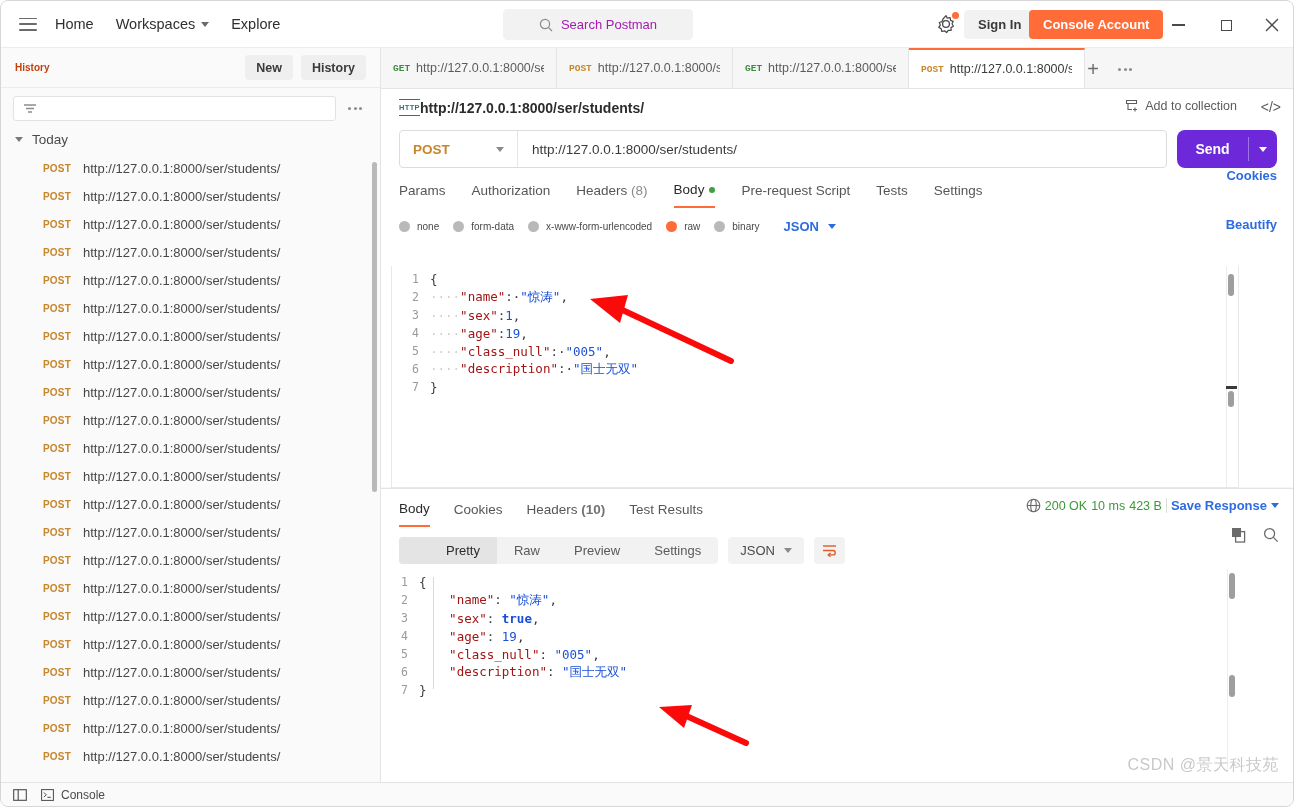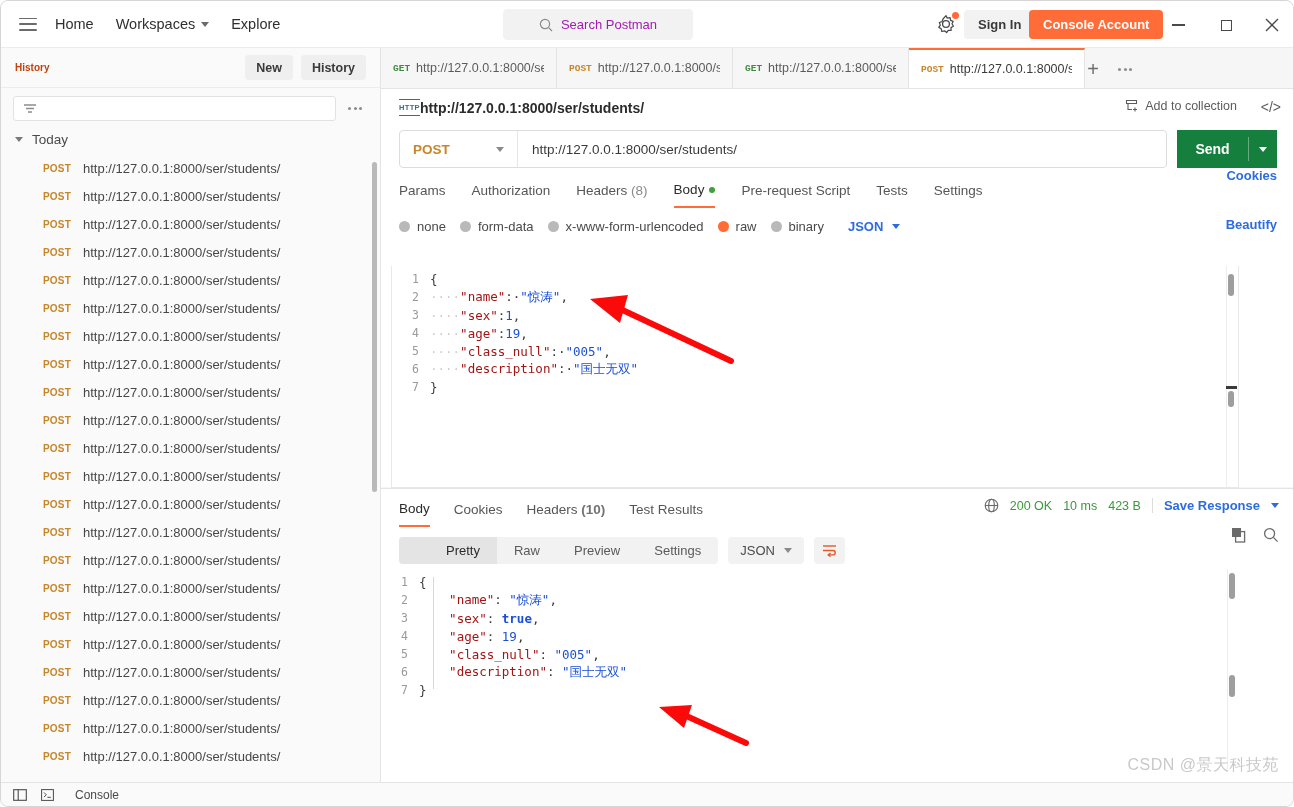--- a/index.html
+++ b/index.html
@@ -154,39 +154,39 @@
     display: flex; align-items: center; background: #fff;
   }
   .methodsel {
     width: 118px; height: 100%; display: flex; align-items: center; justify-content: space-between;
     padding: 0 13px; border-right: 1px solid #e6e6e6; cursor: pointer;
   }
   .methodsel .mt { font-size: 13.5px; font-weight: bold; color: #c7862a; }
   .chev-s { width: 0; height: 0; border-left: 4px solid transparent; border-right: 4px solid transparent; border-top: 5px solid #8a8a8a; }
   .urlval { font-size: 13.5px; color: #3a3a3a; padding-left: 14px; cursor: text; }
   .sendbtn {
-    width: 100px; height: 38px; background: #15803d; border-radius: 0;
+    width: 100px; height: 38px; background: #6d28d9; border-radius: 8px;
     display: flex; align-items: center; cursor: pointer;
   }
   .sendbtn .lbl { flex: 1; text-align: center; font-size: 14px; font-weight: bold; color: #fff; }
   .sendbtn .sep { width: 1px; height: 24px; background: rgba(255,255,255,.35); }
   .sendbtn .cw { width: 28px; display: flex; align-items: center; justify-content: center; }
   .chev-w { width: 0; height: 0; border-left: 4px solid transparent; border-right: 4px solid transparent; border-top: 5px solid #fff; }
 
   .reqtabs { display: flex; align-items: center; gap: 26px; padding: 14px 18px 0 18px; position: relative; }
   .rtab { font-size: 13.5px; color: #565656; padding-bottom: 9px; cursor: pointer; position: relative; white-space: nowrap; }
   .rtab.active { color: #2b2b2b; border-bottom: 2px solid #ff6c37; }
   .greendot { display: inline-block; width: 6px; height: 6px; border-radius: 50%; background: #3ea03e; margin-left: 5px; vertical-align: middle; }
   .cookieslink { position: absolute; right: 18px; top: 0; font-size: 13px; color: #2d6ce0; font-weight: bold; cursor: pointer; }
 
   .bodytypes { display: flex; align-items: center; gap: 14px; padding: 11px 18px 0 18px; position: relative; }
   .radio { display: flex; align-items: center; gap: 7px; cursor: pointer; }
   .radio .rc { width: 11px; height: 11px; border-radius: 50%; background: #b9b9b9; }
   .radio.on .rc { background: #ff6c37; }
-  .radio .rl { font-size: 13px; color: #4a4a4a; }
+  .radio .rl { font-size: 10px; color: #4a4a4a; }
   .jsonsel { display: flex; align-items: center; gap: 9px; margin-left: 10px; cursor: pointer; }
   .jsonsel .jl { font-size: 13px; color: #2d6ce0; font-weight: bold; }
   .chev-b { width: 0; height: 0; border-left: 4px solid transparent; border-right: 4px solid transparent; border-top: 5px solid #2d6ce0; }
   .beautify { position: absolute; right: 18px; top: 9px; font-size: 13px; color: #2d6ce0; font-weight: bold; cursor: pointer; }
 
   
   .editor {
     position: absolute; left: 390px; top: 265px; width: 848px; height: 222px;
     background: #ffffff; border: 1px solid #e8e8e8; border-top: none;
     font-family: "DejaVu Sans Mono", monospace; overflow: hidden;
@@ -204,21 +204,21 @@
   .ws { color: #cfcfcf; }
   .ed-sb-track {
     position: absolute; right: 1px; top: 0; width: 11px; height: 100%;
     border-left: 1px solid #ededed; background: #fff;
   }
   .ed-sb-thumb { position: absolute; right: 3px; width: 6px; background: #9e9e9e; border-radius: 3px; cursor: pointer; }
 
   
   .respane { position: absolute; left: 380px; top: 487px; width: 914px; height: 296px; background: #ffffff; border-top: 1px solid #e4e4e4; }
   .resptabs { display: flex; align-items: center; gap: 24px; padding: 12px 18px 0 18px; position: relative; }
-  .statusrow { position: absolute; right: 16px; top: 9px; display: flex; align-items: center; gap: 11px; }
+  .statusrow { position: absolute; right: 16px; top: 9px; display: flex; align-items: center; gap: 4px; }
   .stat { font-size: 12.5px; color: #3a9a3a; }
   .vsep { width: 1px; height: 15px; background: #dcdcdc; }
   .saveresp { font-size: 13px; color: #2d6ce0; font-weight: bold; cursor: pointer; }
   .chev-bl { width: 0; height: 0; border-left: 4px solid transparent; border-right: 4px solid transparent; border-top: 5px solid #2d6ce0; }
   .viewrow { display: flex; align-items: center; padding: 10px 18px 0 18px; gap: 0; position: relative; }
   .segwrap { display: flex; background: #f2f2f2; border-radius: 4px; overflow: hidden; }
   .seg { padding: 0 17px; height: 27px; display: flex; align-items: center; font-size: 13px; color: #5a5a5a; cursor: pointer; }
   .seg.active { background: #e4e4e4; color: #2b2b2b; padding-left: 47px; }
   .jsonsel2 { margin-left: 10px; height: 27px; background: #f2f2f2; border-radius: 4px; display: flex; align-items: center; gap: 9px; padding: 0 12px; cursor: pointer; }
   .jsonsel2 .jl2 { font-size: 13px; color: #4a4a4a; }
@@ -230,21 +230,21 @@
   .rn { color: #1a4fd6; }
   .rb { color: #1a4fd6; font-weight: bold; }
   .foldline { position: absolute; left: 432px; top: 576px; width: 1px; height: 112px; background: #d8d8d8; }
 
   
   .footer {
     position: absolute; left: 0; bottom: 0; width: 1294px; height: 24px;
     background: #fafafa; border-top: 1px solid #e4e4e4;
     display: flex; align-items: center; gap: 14px; padding-left: 12px;
   }
-  .footer .fitem { display: flex; align-items: center; gap: 21px; font-size: 12px; color: #4a4a4a; cursor: pointer; }
+  .footer .fitem { display: flex; align-items: center; gap: 7px; font-size: 12px; color: #4a4a4a; cursor: pointer; }
 
   .watermark {
     position: absolute; right: 14px; bottom: 30px;
     font-size: 16px; color: #c9c9c9; letter-spacing: .5px; pointer-events: none;
   }
 
   
   .arrow-svg { position: absolute; pointer-events: none; }
 </style>
 </head>

